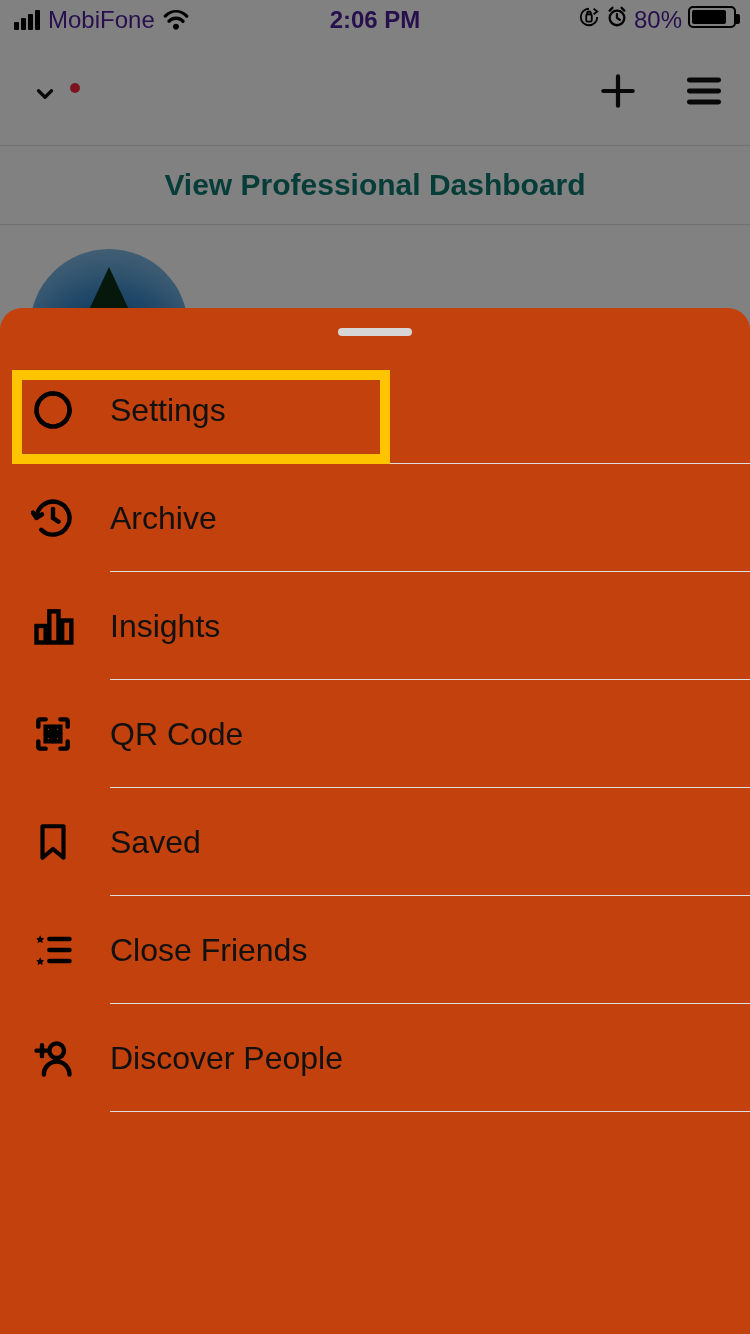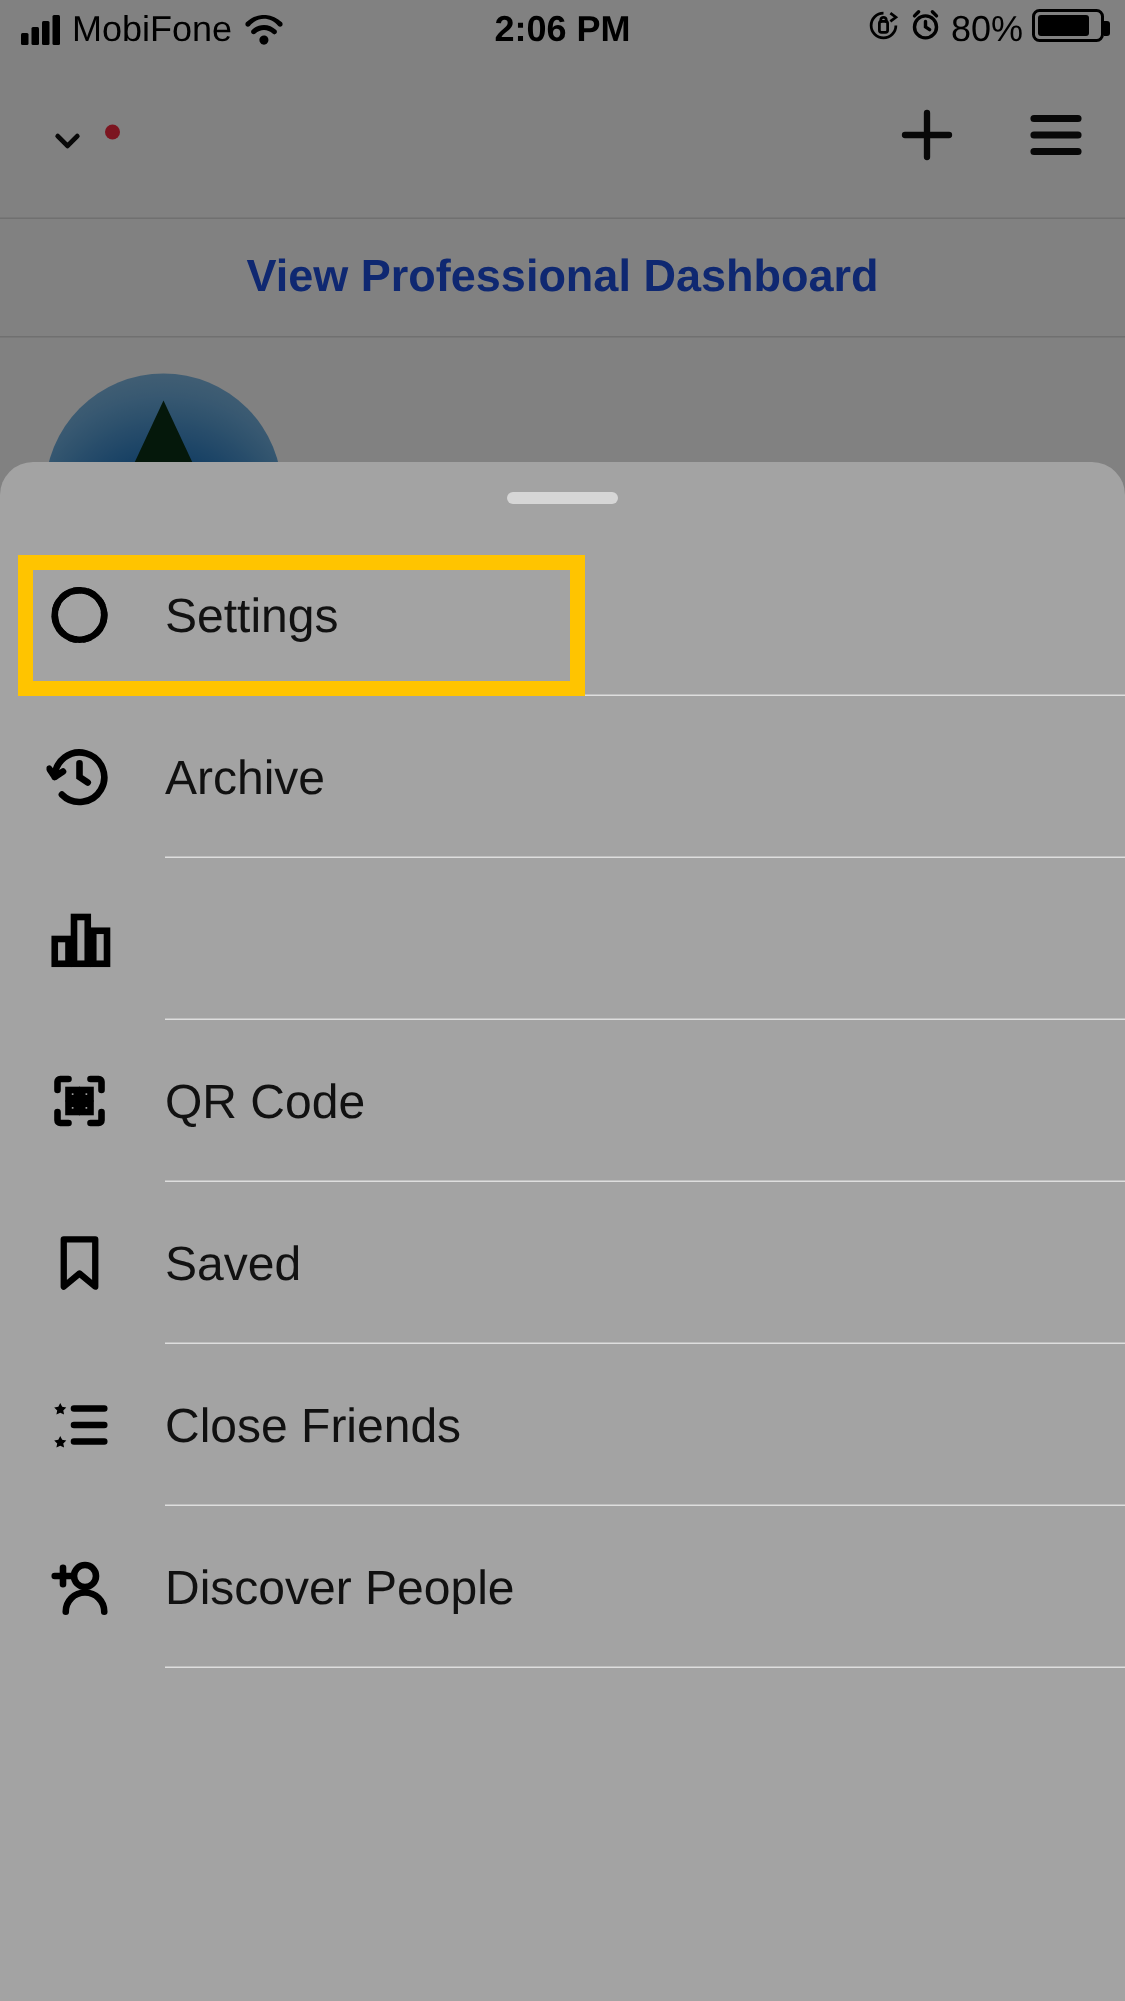--- a/index.html
+++ b/index.html
@@ -17,21 +17,21 @@
       background: #f7f7f7;
     }
     .status-bar {
       height: 40px;
       display: flex;
       align-items: center;
       justify-content: space-between;
       padding: 0 14px;
       font-size: 24px;
       font-weight: 500;
-      color: #000000;
+      color: #4c1d95;
     }
     .status-left { display: flex; align-items: center; gap: 8px; }
     .status-right { display: flex; align-items: flex-start; gap: 6px; }
     .status-center { position: absolute; left: 50%; transform: translateX(-50%); font-weight: 600;}
     .signal-bars { display: flex; align-items: flex-end; gap: 2px; }
     .signal-bars span { width: 5px; background: #000; display: block; border-radius: 1px;}
     .signal-bars span:nth-child(1){height:8px;}
     .signal-bars span:nth-child(2){height:12px;}
     .signal-bars span:nth-child(3){height:16px;}
     .signal-bars span:nth-child(4){height:20px;}
@@ -55,42 +55,42 @@
     .username-row {
       display: flex; align-items: center; gap: 6px;
       font-size: 42px; font-weight: 700; color: #111;
     }
     .chevron-down { margin-left: 2px; }
     .red-dot { width: 10px; height: 10px; background: #ee2a3f; border-radius: 50%; margin-left: 6px; margin-top:-10px;}
     .header-actions { display: flex; align-items: center; gap: 42px; }
     .dashboard-link {
       height: 80px; display: flex; align-items: center; justify-content: center;
       border-top: 1px solid #d6d6d6; border-bottom: 1px solid #d6d6d6;
-      font-size: 30px; font-weight: 600; color: #1d4ed8;
+      font-size: 30px; font-weight: 600; color: #0f766e;
     }
     .profile-body { padding: 24px 30px; display: flex; align-items: center; gap: 60px; }
     .avatar {
       width: 158px; height: 158px; border-radius: 50%;
       background: radial-gradient(circle at 50% 70%, #155a8a 0%, #2a7abf 40%, #6aa9d8 70%, #9dc6e6 100%);
       position: relative; overflow: hidden;
     }
     .tree { position:absolute; left:50%; top:18px; transform:translateX(-50%); width:0;height:0;
       border-left:28px solid transparent; border-right:28px solid transparent; border-bottom:60px solid #0a2f16;}
     .tree2 { position:absolute; left:50%; top:48px; transform:translateX(-50%); width:0;height:0;
       border-left:38px solid transparent; border-right:38px solid transparent; border-bottom:70px solid #0c3a1a;}
     .dim-overlay {
       position: absolute; top:0; left:0; right:0; bottom:0;
       background: rgba(0,0,0,0.48);
       pointer-events: none;
     }
     .sheet {
       position: absolute;
       left: 0; right: 0; bottom: 0;
       top: 308px;
-      background: #a3a3a3;
+      background: #c2410c;
       border-radius: 22px 22px 0 0;
       padding-top: 20px;
     }
     .grabber {
       width: 74px; height: 8px; background: #d6d6d6; border-radius: 4px;
       margin: 0 auto 20px;
     }
     .menu-item {
       display: flex; align-items: center;
       height: 108px;
@@ -219,20 +219,21 @@
   </div>
 
   <div class="menu-item">
     <span class="menu-icon">
       <svg width="44" height="44" viewBox="0 0 24 24">
           <rect x="3" y="12" width="5" height="9" fill="none" stroke="#000" stroke-width="2.4"></rect>
           <rect x="10" y="4" width="5" height="17" fill="none" stroke="#000" stroke-width="2.4"></rect>
           <rect x="17" y="9" width="5" height="12" fill="none" stroke="#000" stroke-width="2.4"></rect>
         </svg>
     </span>
+    <span class="menu-label">Insights</span>
     <div class="divider"></div>
   </div>
 
 
   <div class="menu-item">
     <span class="menu-icon">
       <svg width="44" height="44" viewBox="0 0 24 24" fill="none" stroke="#000" stroke-width="2.4" stroke-linecap="round">
           <path d="M4 8V5a1 1 0 0 1 1-1h3M20 8V5a1 1 0 0 0-1-1h-3M4 16v3a1 1 0 0 0 1 1h3M20 16v3a1 1 0 0 1-1 1h-3"></path>
           <rect x="8" y="8" width="3" height="3"></rect>
           <rect x="13" y="8" width="3" height="3"></rect>

